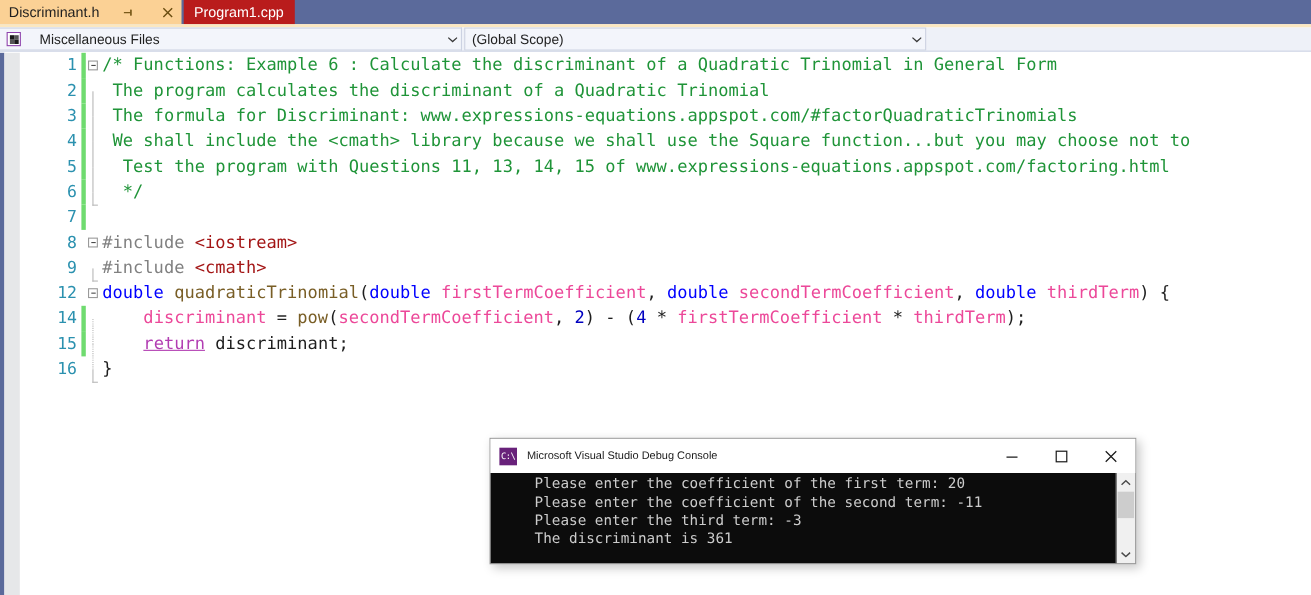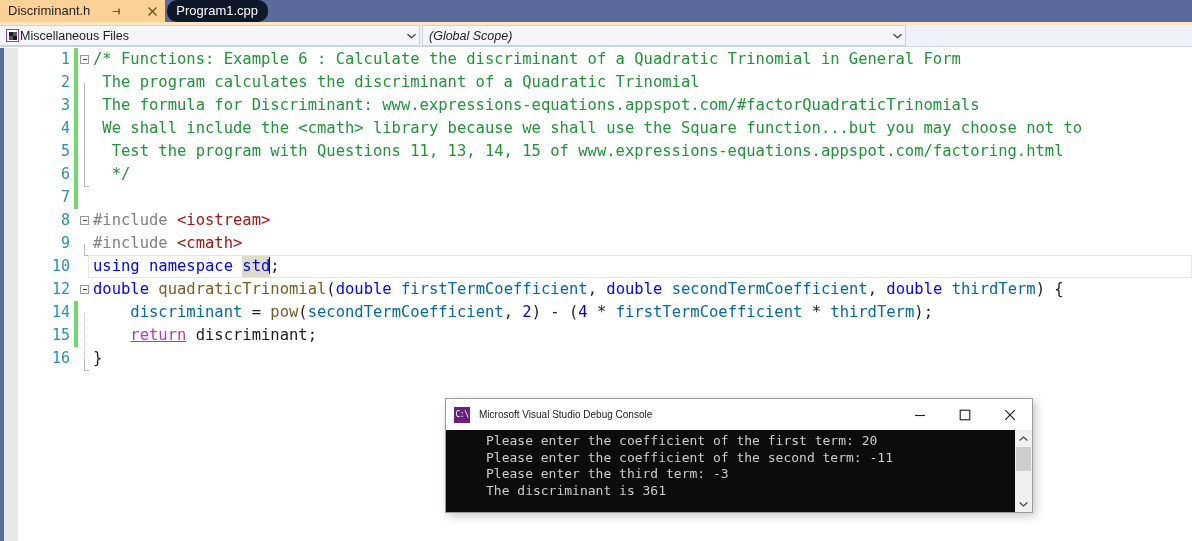--- a/index.html
+++ b/index.html
@@ -38,25 +38,24 @@
     font-size: 13px;
     white-space: nowrap;
   }
   .tab.active {
     background: #fbd195;
     color: #1e1e1e;
     padding: 0 5px 0 8px;
     gap: 15px;
   }
   .tab.inactive {
-    background: #0f172a;
+    background: #b91c1c;
     color: #ffffff;
     padding: 0 10px 0 9px;
     margin-left: 2px;
-    border-radius: 10px;
   }
   .tab .label { line-height: 22px; }
   .tab-pin, .tab-close {
     width: 16px; height: 18px;
     display: inline-flex;
     align-items: center;
     justify-content: center;
     margin-left: 4px;
   }
   .tab-pin svg, .tab-close svg { display: block; }
@@ -76,29 +75,29 @@
     height: 21px;
     box-sizing: border-box;
     background: #f3f5fb;
     border: 1px solid #ccd2e2;
     display: flex;
     align-items: center;
     font-size: 12.5px;
     color: #1e1e1e;
   }
   .nav-combo.left { width: 420px; border-left: none; }
-  .nav-combo.right { width: 484px; margin-left: 2px; font-style: italic; }
+  .nav-combo.right { width: 420px; margin-left: 2px; }
   .nav-combo .combo-text {
     flex: 1;
     padding-left: 6px;
     white-space: nowrap;
     overflow: hidden;
     display: flex;
     align-items: center;
-    gap: 1px;
+    gap: 17px;
   }
   .nav-combo .arrow {
     width: 16px;
     display: flex;
     align-items: center;
     justify-content: center;
   }
   .misc-icon {
     width: 13px; height: 13px;
     border: 1px solid #8e44ad;
@@ -216,21 +215,21 @@
     padding-left: 2px;
     white-space: pre;
   }
 
   
   .cmt { color: #1f9438; }
   .kw  { color: #0000ff; }
   .pre { color: #808080; }
   .str { color: #a31515; }
   .fn  { color: #795e26; }
-  .var { color: #0369a1; }
+  .var { color: #ec4899; }
   .num { color: #0000c0; }
   .op  { color: #1e1e1e; }
   .plain { color: #1e1e1e; }
   .ctl { color: #b23db2; text-decoration: underline; }
 
   .curline {
     position: absolute;
     left: 70px; top: 0;
     right: 0; height: 23px;
     border: 1px solid #e2e6ef;
@@ -457,27 +456,20 @@
       <span class="code"><span class="pre">#include </span><span class="str">&lt;iostream&gt;</span></span>
     </div>
 
     <div class="line">
       <span class="lnum">9</span>
       <span class="changebar"></span>
       <span class="fold"><span class="vline elbow"></span><span class="elbow-h"></span></span>
       <span class="code"><span class="pre">#include </span><span class="str">&lt;cmath&gt;</span></span>
     </div>
 
-    <div class="line">
-      <span class="lnum">10</span>
-      <span class="changebar"></span>
-      <span class="fold"></span>
-      <span class="code"><span class="kw">using namespace </span><span class="wordhl kw">std</span><span class="caret"></span><span class="op">;</span></span>
-      <span class="curline"></span>
-    </div>
 
 
     <div class="line">
       <span class="lnum">12</span>
       <span class="changebar"></span>
       <span class="fold"><span class="fold-box"></span></span>
       <span class="code"><span class="kw">double</span><span class="plain"> </span><span class="fn">quadraticTrinomial</span><span class="op">(</span><span class="kw">double</span><span class="plain"> </span><span class="var">firstTermCoefficient</span><span class="op">,</span><span class="plain"> </span><span class="kw">double</span><span class="plain"> </span><span class="var">secondTermCoefficient</span><span class="op">,</span><span class="plain"> </span><span class="kw">double</span><span class="plain"> </span><span class="var">thirdTerm</span><span class="op">) {</span></span>
     </div>
 
 

